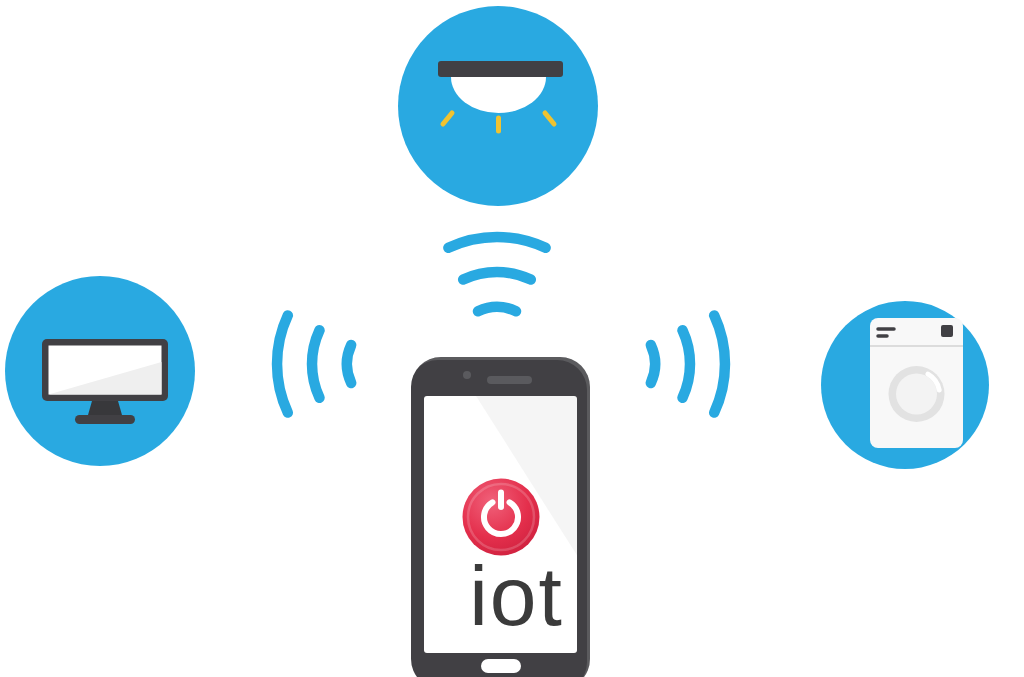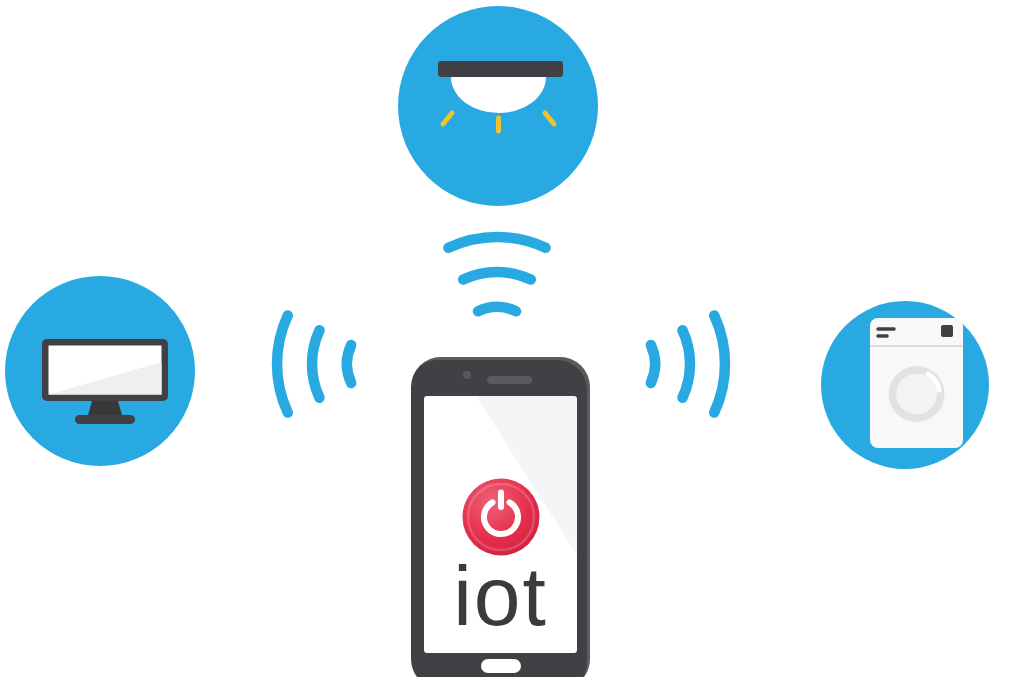--- a/index.html
+++ b/index.html
@@ -37,20 +37,21 @@
   .sheen{
     position:absolute;inset:0;pointer-events:none;
     background:rgba(108,113,120,0.07);
     clip-path:polygon(100% 0, 100% 62%, 34% 0);
   }
   .power{position:absolute;left:37px;top:81px;width:80px;height:80px;}
   .iot-label{
     position:absolute;left:0;top:158px;width:100%;
     text-align:center;font-size:84px;line-height:1;letter-spacing:2px;
     color:var(--label-dark,#3b3b3b);
+    padding-left:16px;
   }
   .home{
     position:absolute;left:70px;top:302px;width:40px;height:14px;border-radius:7px;
     background:#fff;
   }
 </style>
 </head>
 <body>
 
 <div class="stage">

